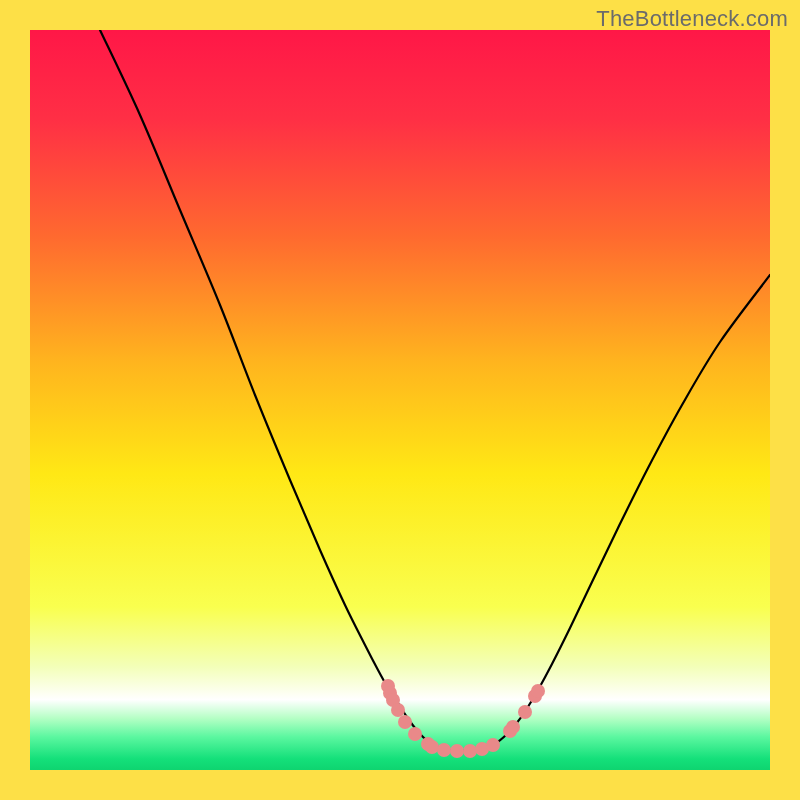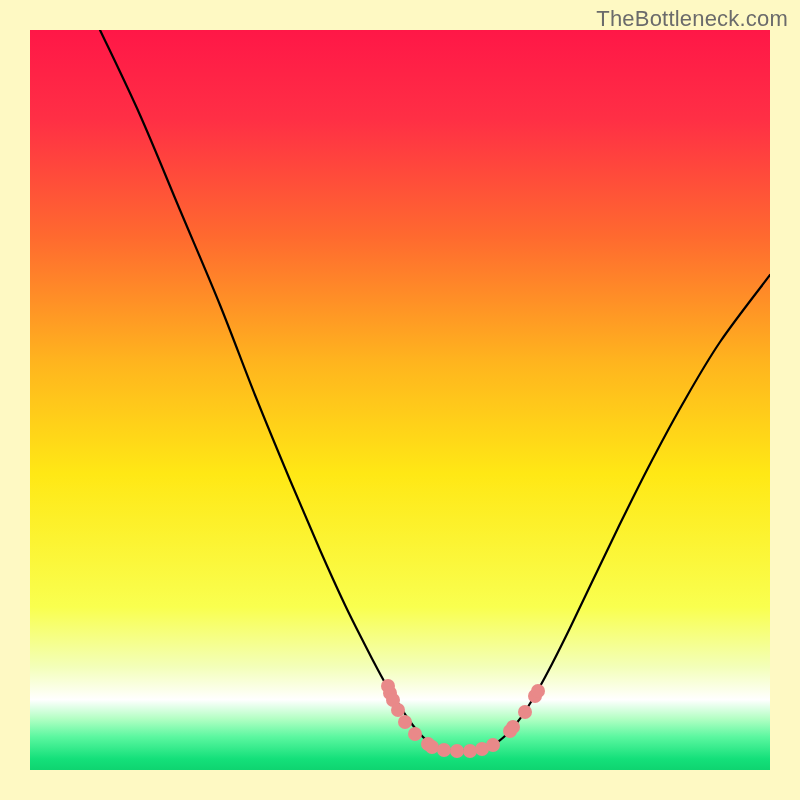--- a/index.html
+++ b/index.html
@@ -9,21 +9,21 @@
     height: 800px;
     overflow: hidden;
     background: #000;
     font-family: Arial, Helvetica, sans-serif;
   }
   .frame {
     position: absolute;
     top: 0; left: 0;
     width: 800px;
     height: 800px;
-    background: #fef9c3;
+    background: #fde047;
   }
   .plot-area {
     position: absolute;
     top: 30px;
     left: 30px;
     width: 740px;
     height: 740px;
     overflow: hidden;
   }
   .watermark {

